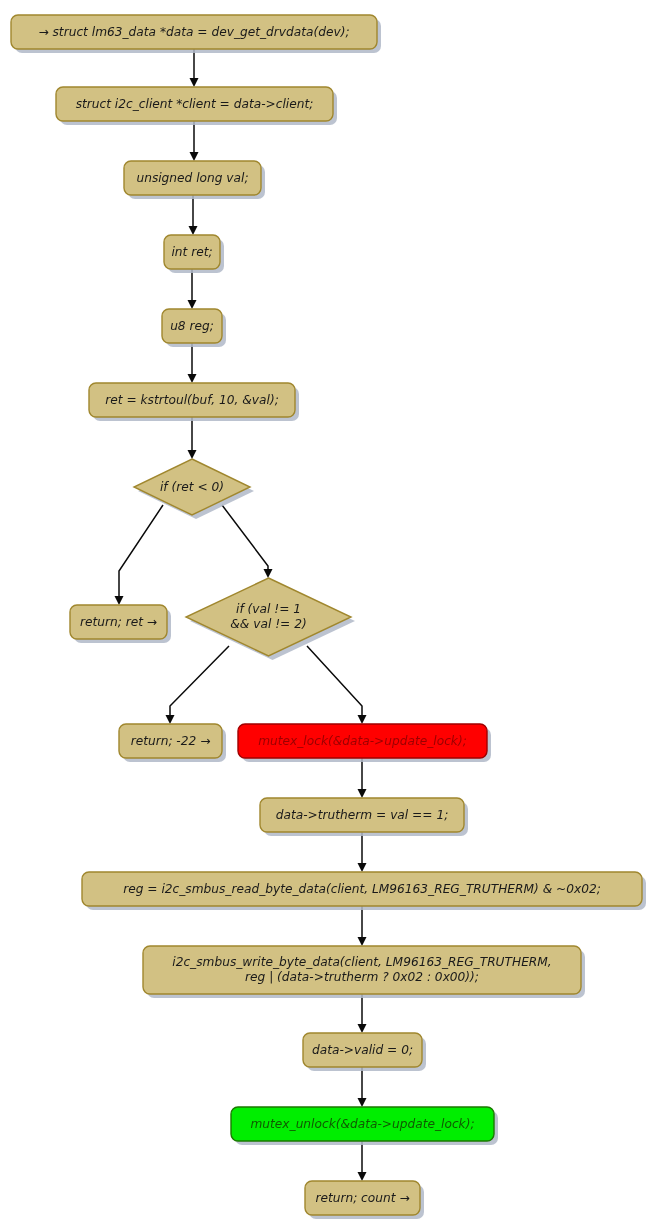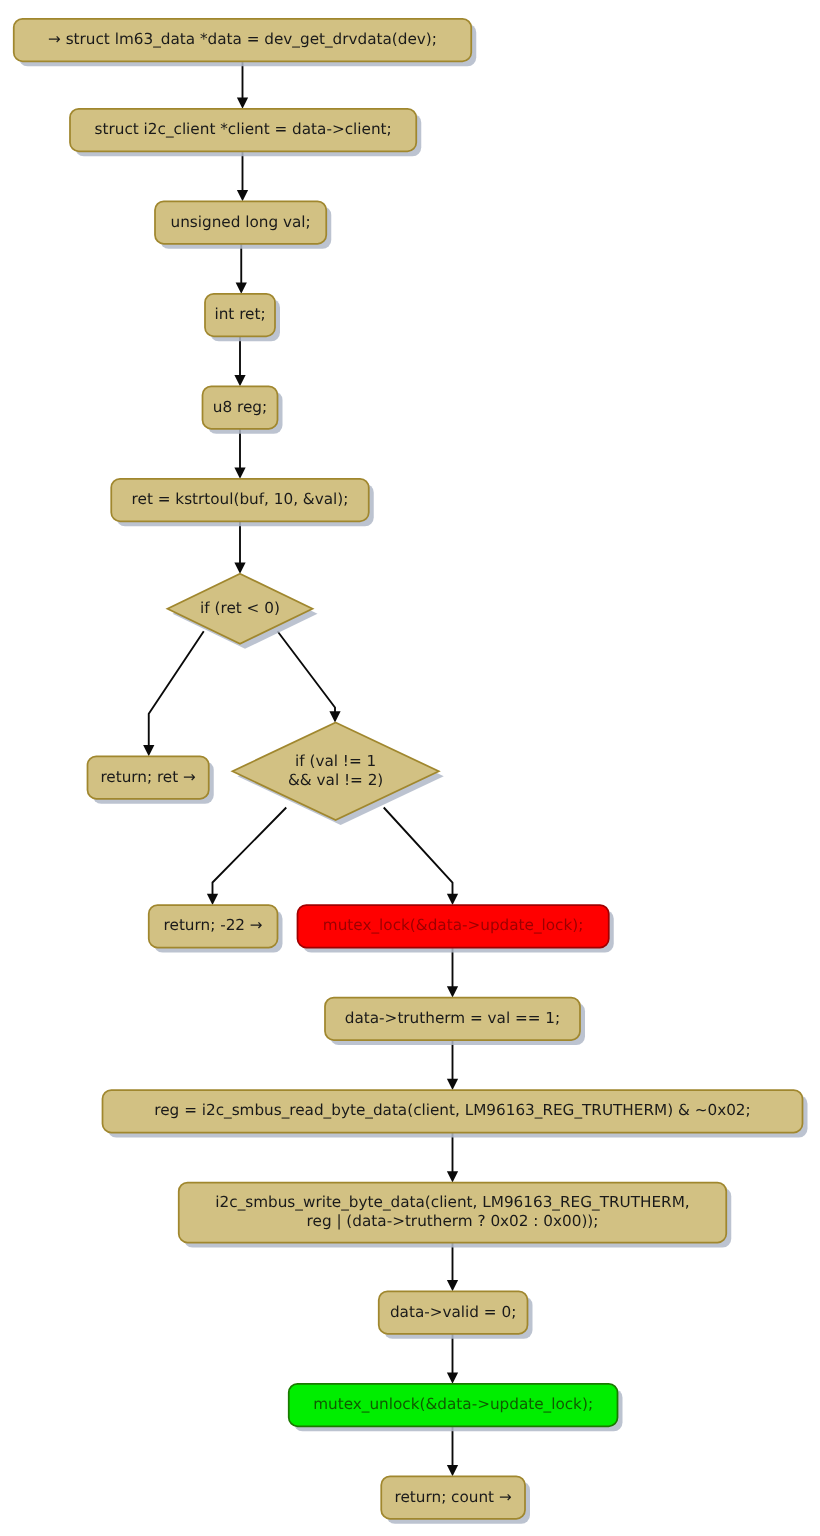--- a/index.html
+++ b/index.html
@@ -10,20 +10,21 @@
   body {
     width: 656px;
     height: 1229px;
     font-family: "DejaVu Sans", sans-serif;
     overflow: hidden;
   }
   #flow-root {
     position: relative;
     width: 530px;
     height: 1229px;
+    font-style: italic;
   }
   svg#flow-svg {
     display: block;
     width: 656px;
     height: 1229px;
   }
   .node-shadow {
     fill: #B0B8C8;
     opacity: 0.85;
   }

